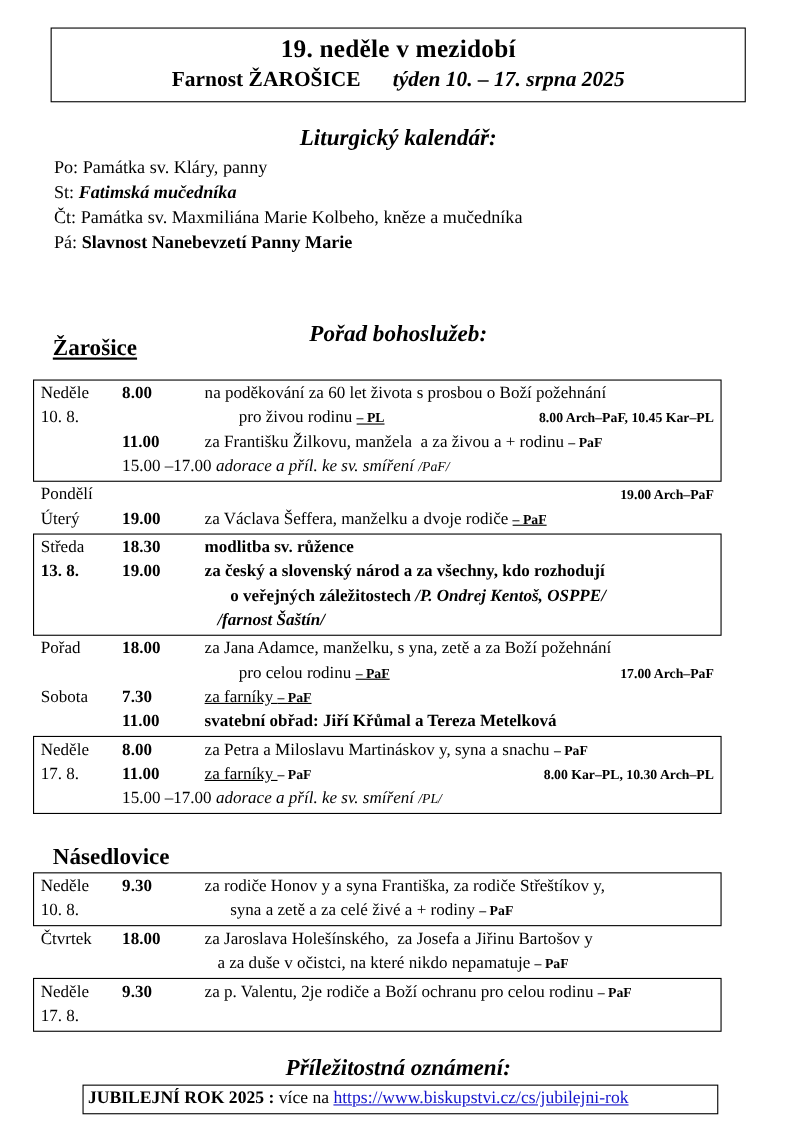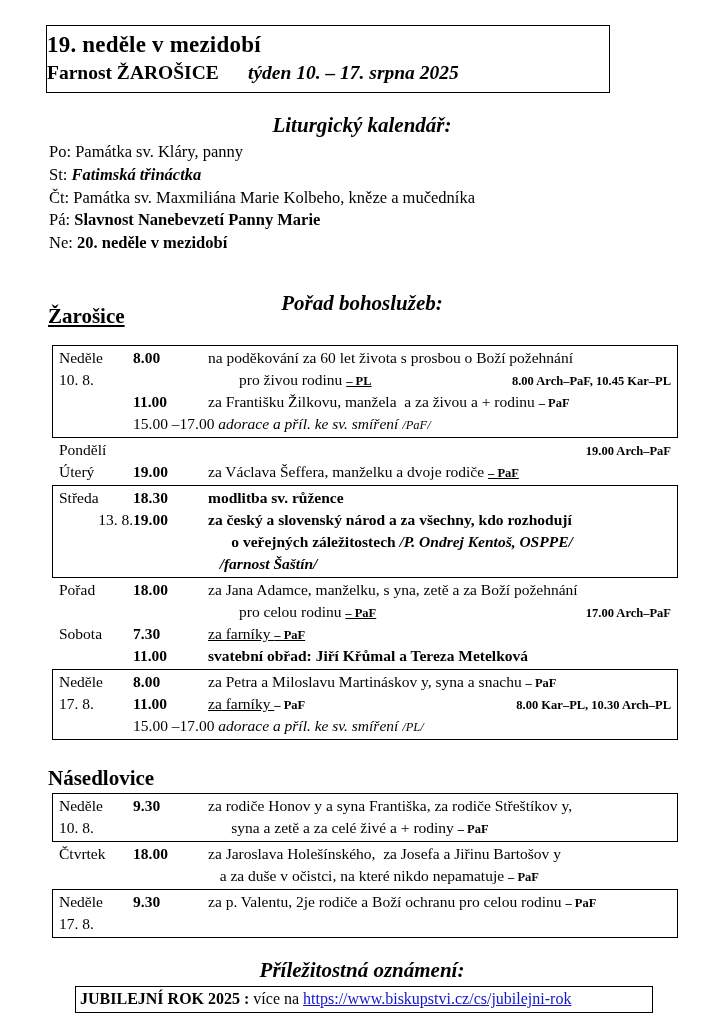--- a/index.html
+++ b/index.html
@@ -21,25 +21,25 @@
     box-sizing: border-box;
     padding: 0;
     position: relative;
   }
 
   
   .header-box {
     position: absolute;
     left: 46px;
     top: 25px;
-    width: 564px;
+    width: 632px;
     border: 1.5px solid #000;
     box-sizing: border-box;
     padding: 5px 0 7px 0;
-    text-align: left;
+    text-align: center;
   }
   .header-title {
     font-size: 23px;
     font-weight: bold;
     line-height: 1.18;
     letter-spacing: 0.2px;
   }
   .header-sub {
     font-size: 19.5px;
     font-weight: bold;
@@ -63,21 +63,21 @@
   .village-head {
     position: absolute;
     font-size: 21px;
     font-weight: bold;
     left: 48px;
   }
 
   
   .sched {
     position: absolute;
-    left: 52px;
+    left: 30px;
     width: 626px;
     box-sizing: border-box;
   }
   .grp {
     box-sizing: border-box;
     padding: 1px 6px 2px 6px;
   }
   .grp.boxed {
     border: 1.2px solid #000;
   }
@@ -91,21 +91,21 @@
     align-items: baseline;
     font-size: 15.5px;
     line-height: 1.42;
     white-space: pre;
   }
   .c-day {
     width: 74px;
     flex: 0 0 74px;
     font-size: 15.5px;
   }
-  .c-day.b { font-weight: normal; text-align: right; }
+  .c-day.b { font-weight: bold; }
   .c-time {
     width: 75px;
     flex: 0 0 75px;
     font-weight: bold;
     font-size: 15.5px;
   }
   .c-body {
     flex: 1 1 auto;
     white-space: pre-wrap;
   }
@@ -178,24 +178,23 @@
 <div class="page">
 
   <div class="header-box">
     <div class="header-title">19. neděle v mezidobí</div>
     <div class="header-sub"><span class="parish">Farnost ŽAROŠICE</span><span>      </span><span class="week">týden 10. – 17. srpna 2025</span></div>
   </div>
 
   <div class="sec-head" style="top:113px;">Liturgický kalendář:</div>
   <div class="cal" style="top:141px;" id="cal-list">
       <div><span>Po: </span><span>Památka sv. Kláry, panny</span></div>
-      <div><span>St: </span><span class="bolditalic">Fatimská třináctka</span></div>
+      <div><span>St: </span><span class="bolditalic">Fatimská mučedníka</span></div>
       <div><span>Čt: </span><span>Památka sv. Maxmiliána Marie Kolbeho, kněze a mučedníka</span></div>
       <div><span>Pá: </span><span class="bold">Slavnost Nanebevzetí Panny Marie</span></div>
-      <div><span>Ne: </span><span class="bold">20. neděle v mezidobí</span></div>
     </div>
 
   <div class="sec-head" style="top:291px;">Pořad bohoslužeb:</div>
 
   <div class="village-head" style="top:304px;text-decoration:underline;">Žarošice</div>
   <div class="sched" style="top:345px;" id="sched-zarosice">
       <div class="grp boxed">
         <div class="row"><span class="c-day">Neděle</span><span class="c-time">8.00</span><span class="c-body"><span>na poděkování za 60 let života s prosbou o Boží požehnání</span></span></div>
         <div class="row"><span class="c-day">10. 8.</span><span class="c-time"></span><span class="c-body"><span>        pro živou rodinu </span><span class="cel cel-u">– PL</span></span><span class="c-note">8.00 Arch–PaF, 10.45 Kar–PL</span></div>
         <div class="row"><span class="c-day"></span><span class="c-time">11.00</span><span class="c-body"><span>za Františku Žilkovu, manžela  a za živou a + rodinu </span><span class="cel">– PaF</span></span></div>

